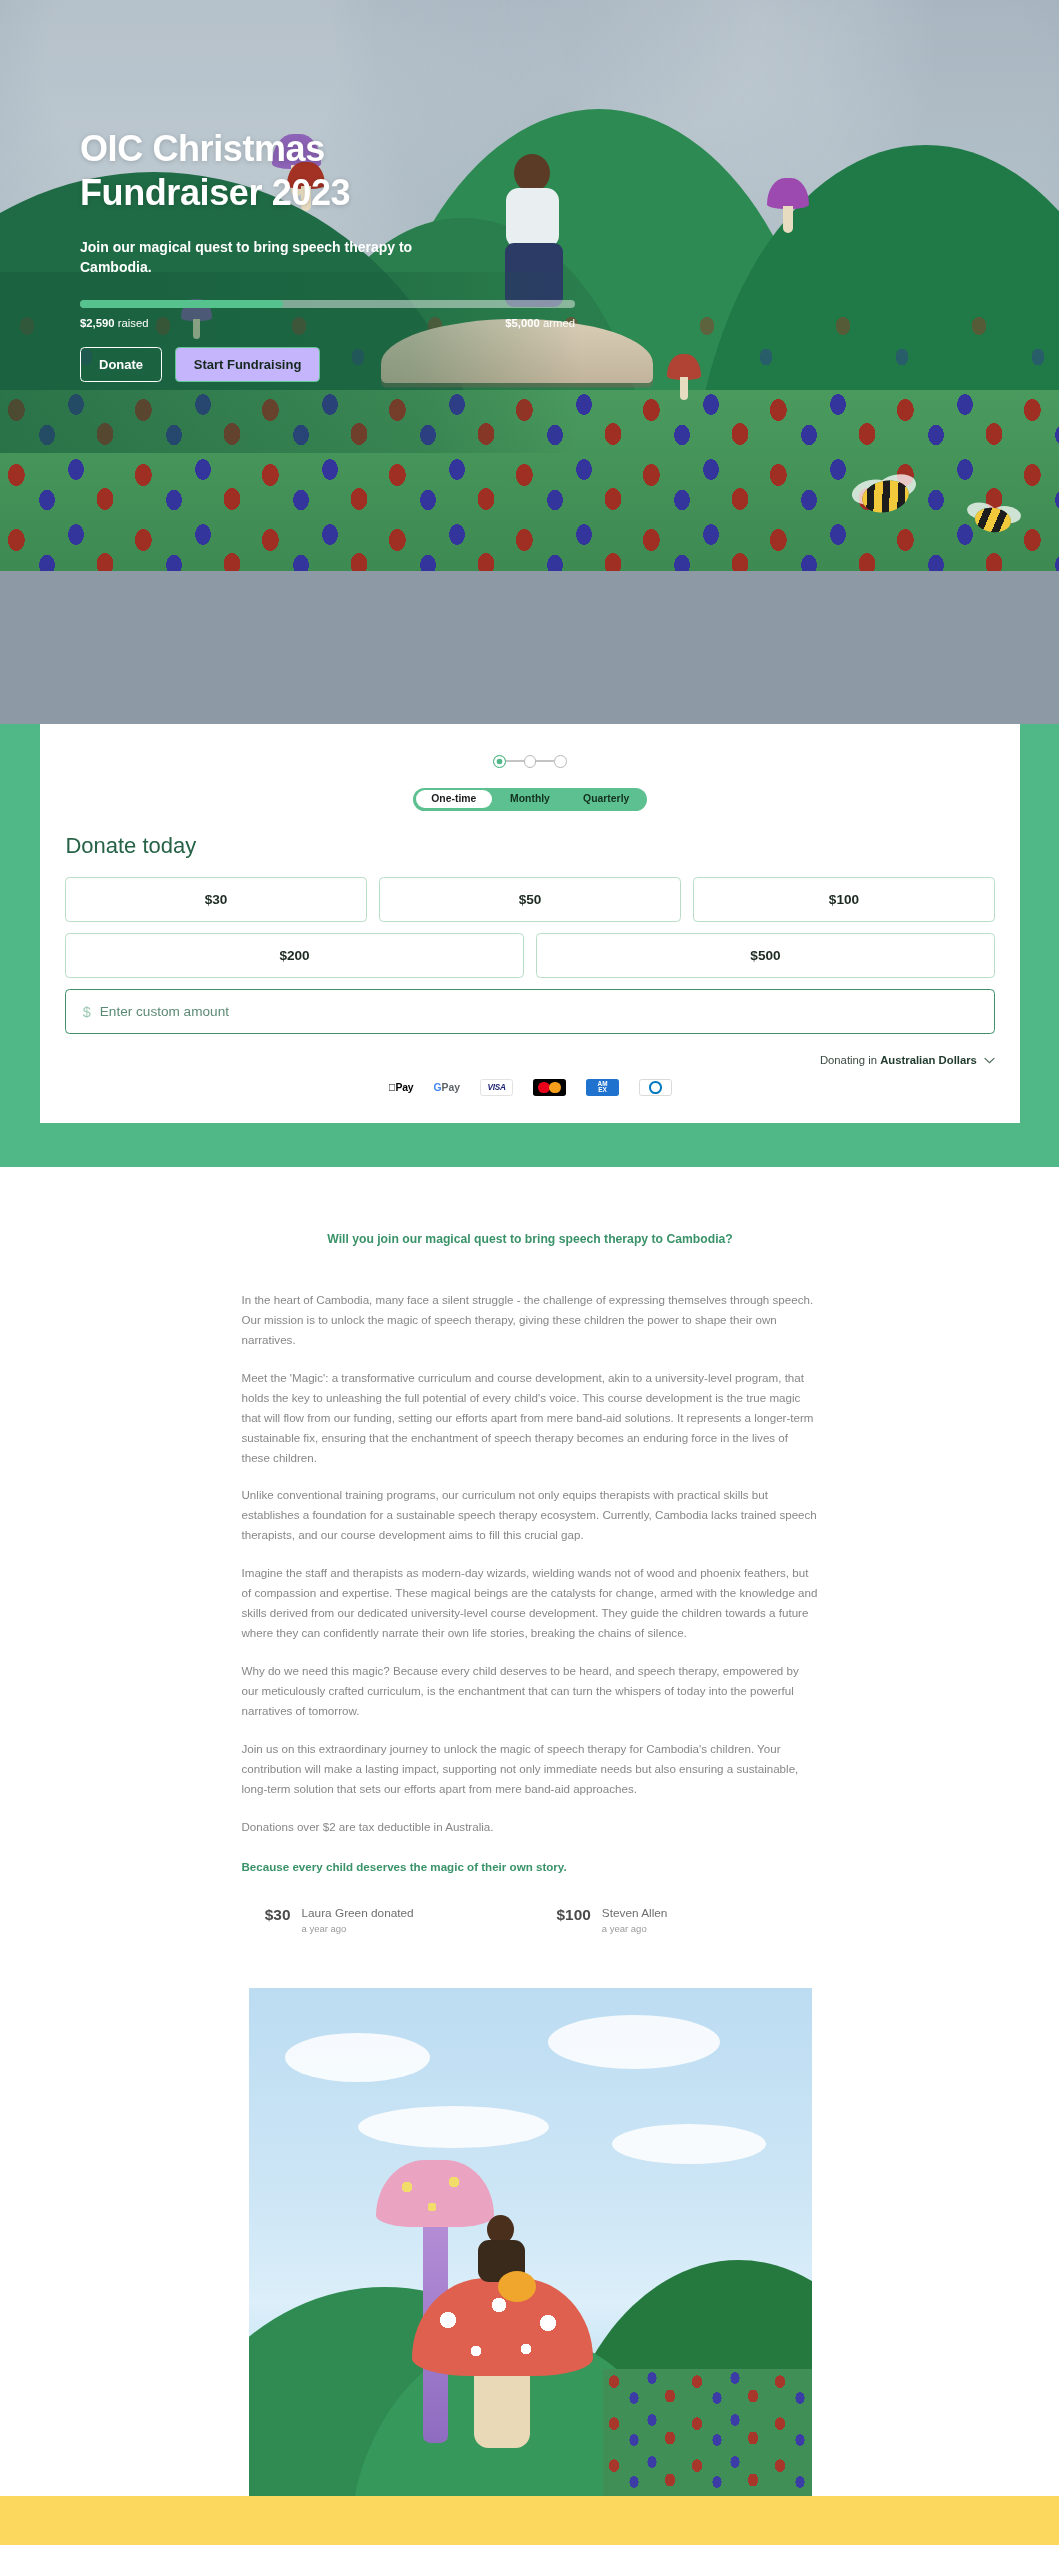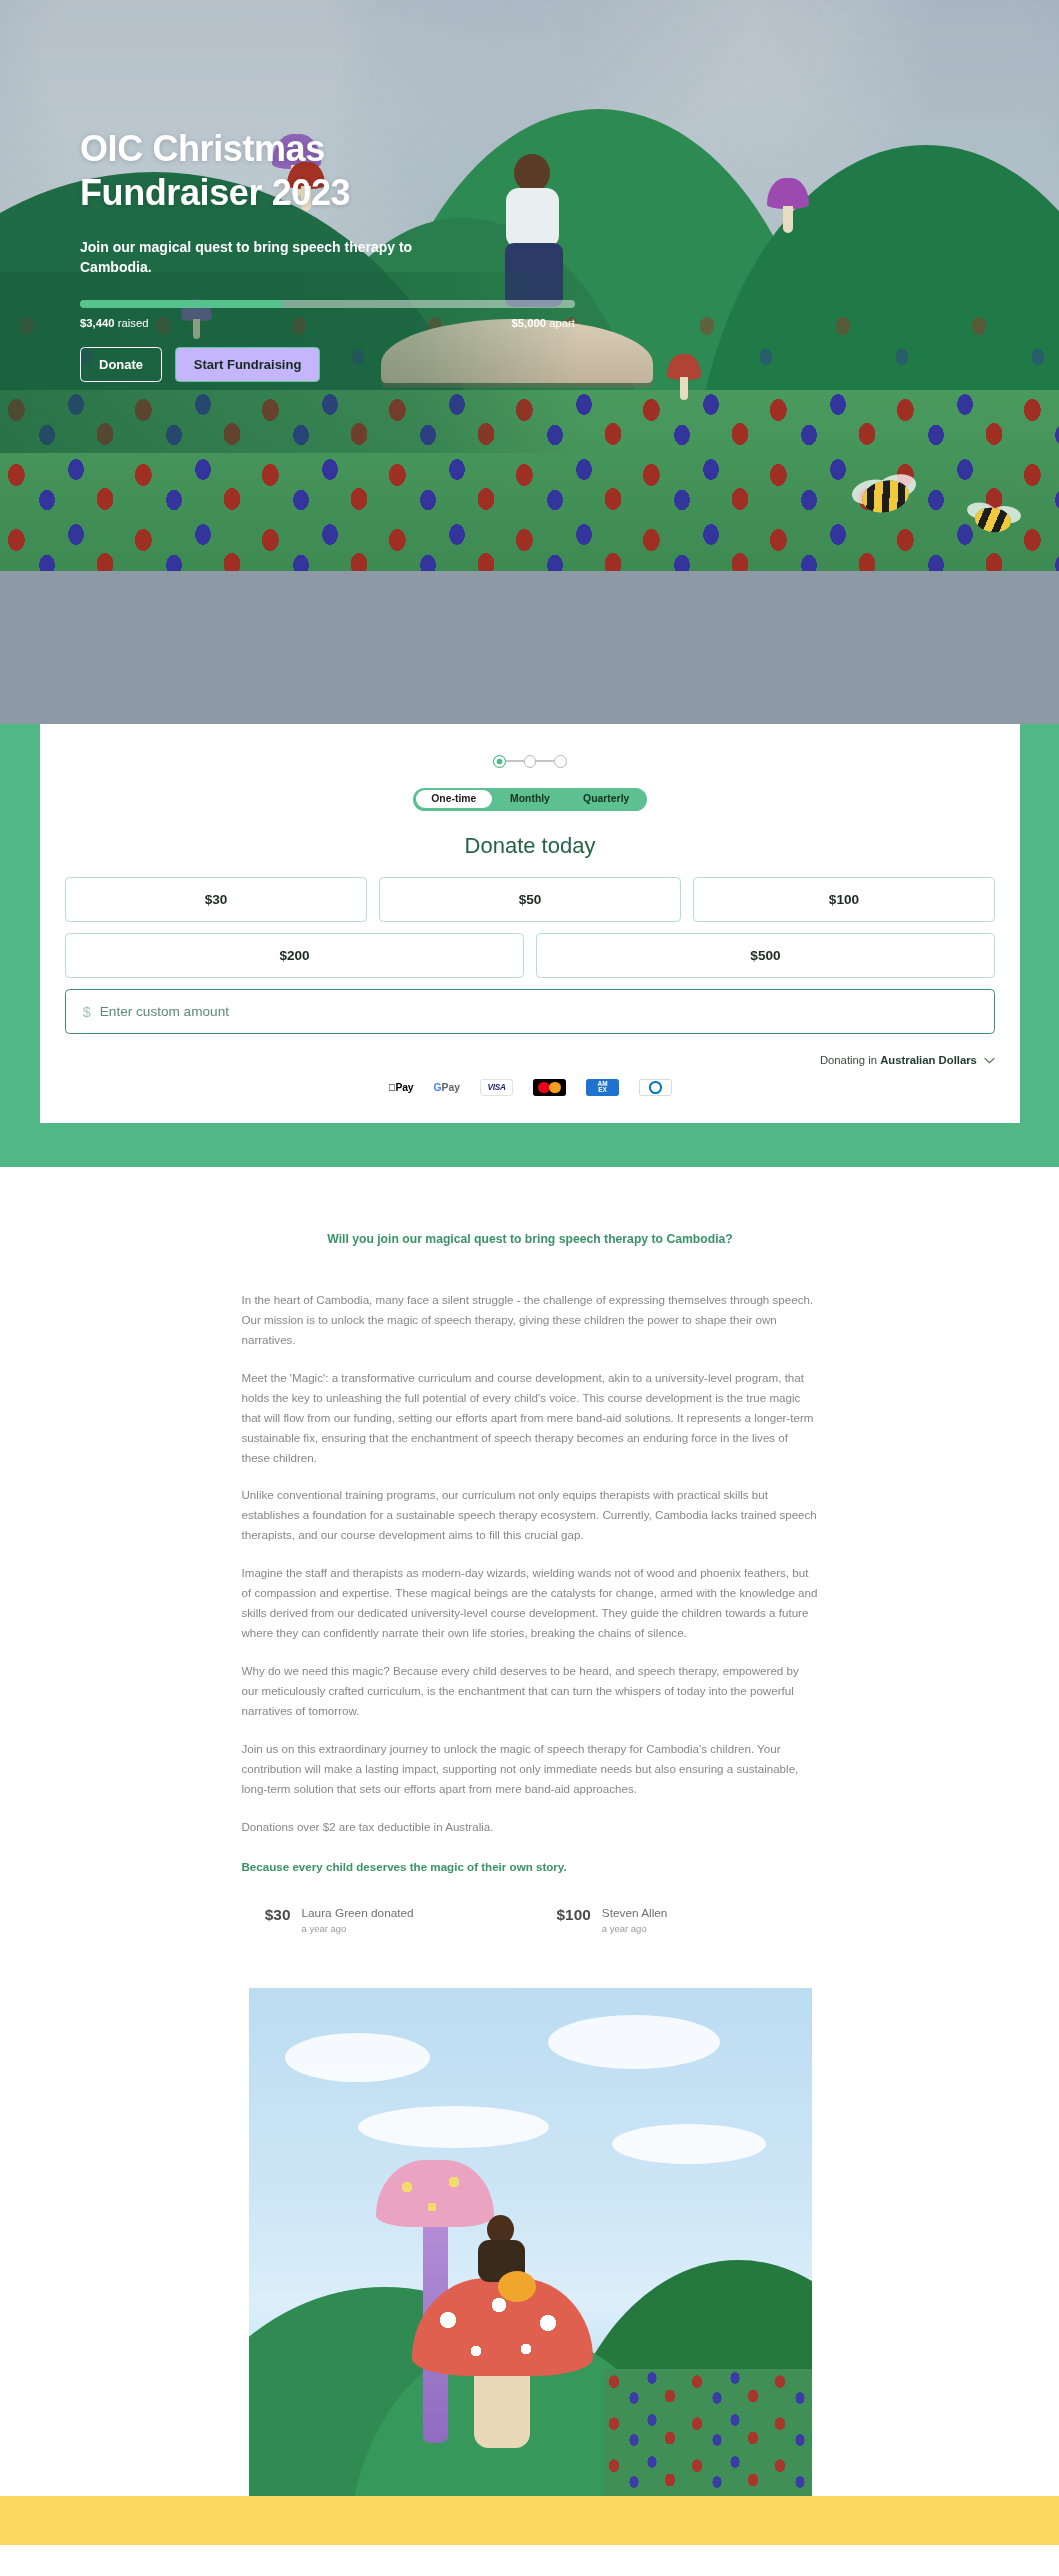--- a/index.html
+++ b/index.html
@@ -146,21 +146,21 @@
   .freq-toggle {
     margin: 20px auto 0; width: 234px; height: 23.6px;
     background:#5cc090; border-radius: 12.7px; display:flex; align-items:center; padding:2.7px;
   }
   .freq-opt {
     flex: 1; text-align:center; font-size: 10.4px; font-weight:700; color:#14301f;
     line-height: 18px; border-radius: 11px; cursor:pointer;
   }
   .freq-opt.selected { background:#ffffff; color:#1c1c1c; }
   .donate-title {
-    text-align:center; margin-top: 22px; font-size: 22px; font-weight: 400; color:#256246;
+    text-align:left; margin-top: 22px; font-size: 22px; font-weight: 400; color:#256246;
   }
   .amt-grid { margin-top: 18px; display:flex; gap: 12.7px; }
   .amt-btn {
     flex:1; height: 45px; border:0.9px solid #b7ddc9; border-radius: 4.5px; background:#fff;
     display:flex; align-items:center; justify-content:center;
     font-size: 13.6px; font-weight:700; color:#1d2b23; cursor:pointer;
   }
   .amt-grid.row2 { margin-top: 11px; }
   .custom-row { margin-top: 11px; }
   .custom-input {
@@ -330,22 +330,22 @@
 
   <div class="hero-inner">
     <h1 class="hero-title">OIC Christmas Fundraiser 2023</h1>
     <p class="hero-sub">Join our magical quest to bring speech therapy to Cambodia.</p>
 
     <div class="progress-wrap">
       <div class="progress-track">
         <div class="progress-fill" id="progress-fill" style="width: 41%;"></div>
       </div>
       <div class="progress-labels">
-        <span><b>$3,440</b> <span>raised</span></span>
-        <span><b>$5,000</b> <span>apart</span></span>
+        <span><b>$2,590</b> <span>raised</span></span>
+        <span><b>$5,000</b> <span>armed</span></span>
       </div>
     </div>
 
     <div class="hero-btns">
       <button class="btn btn-donate">Donate</button>
       <button class="btn btn-fund">Start Fundraising</button>
     </div>
   </div>
 </section>
 

